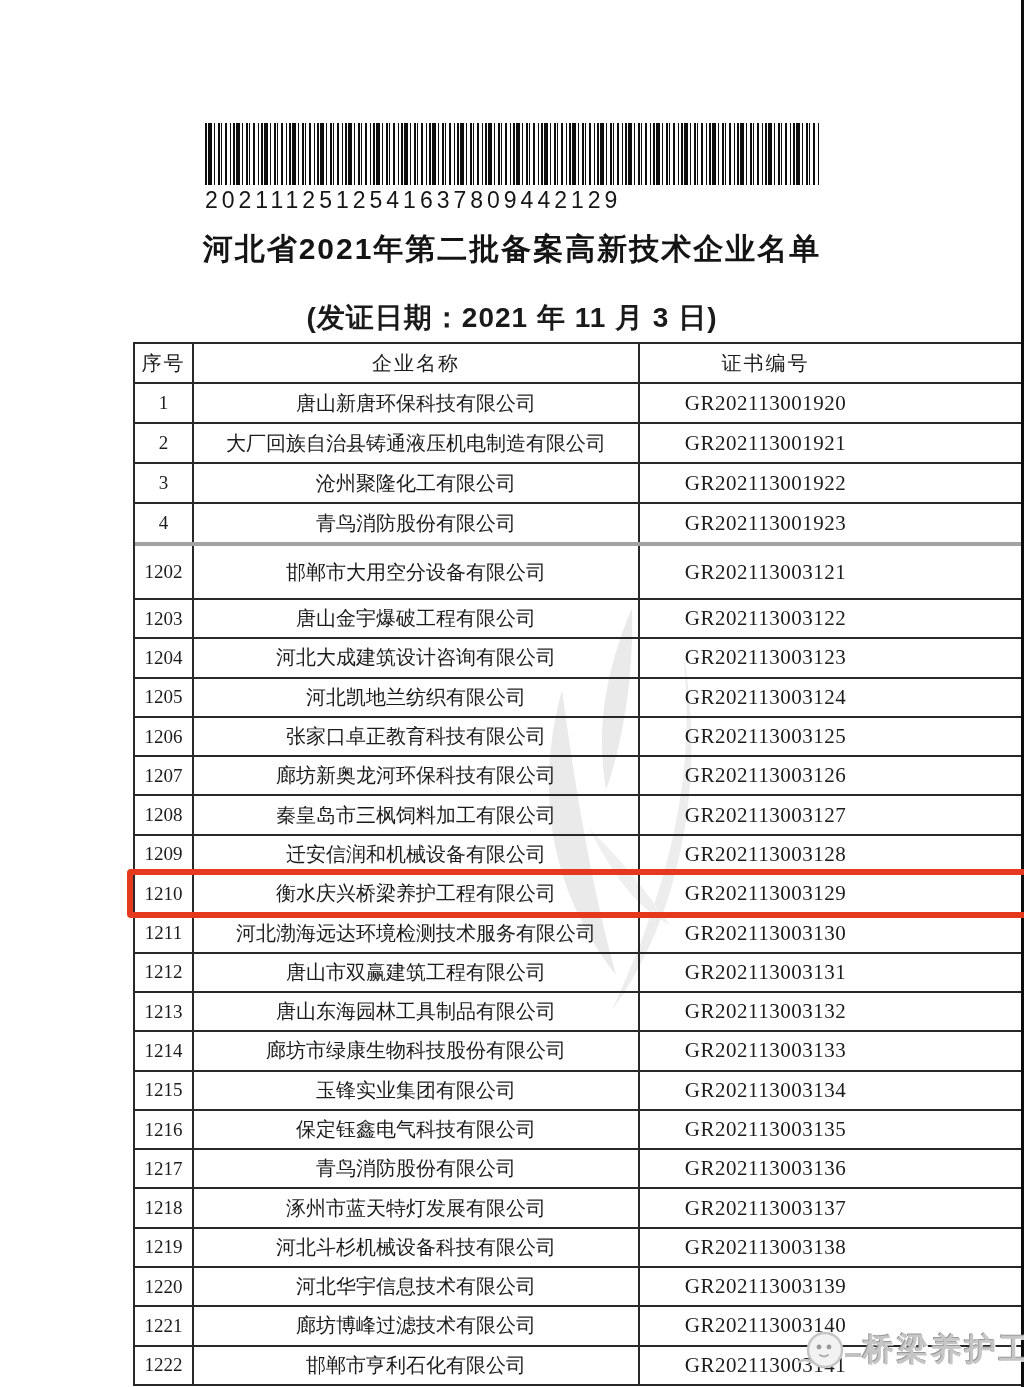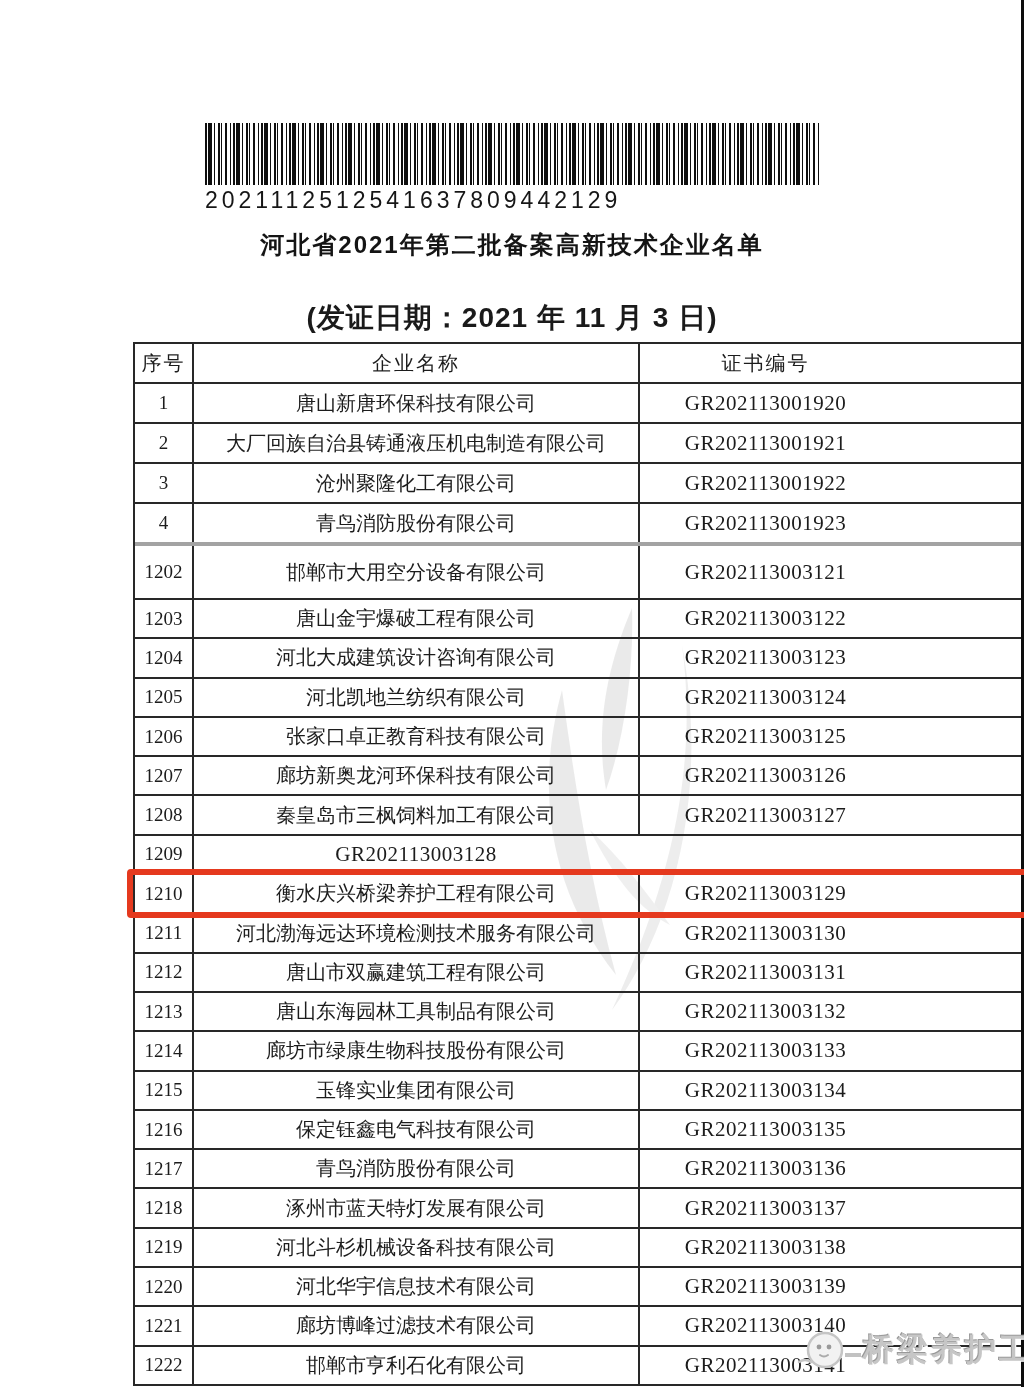--- a/index.html
+++ b/index.html
@@ -21,21 +21,21 @@
       #0e0e0e 25px 26px,#fff 26px 28px);
   }
   .barcode-number{
     margin-top:2px;font-family:"Liberation Sans","DejaVu Sans",sans-serif;
     font-size:23px;letter-spacing:4px;color:#161616;white-space:nowrap;
   }
 
   .doc-title{
     position:absolute;left:0;top:229px;width:100%;text-align:center;
     font-family:"Liberation Sans","DejaVu Sans",sans-serif;
-    font-size:24px;font-weight:bold;letter-spacing:2px;color:#141414;
+    font-size:30px;font-weight:bold;letter-spacing:2px;color:#141414;
   }
   .doc-subtitle{
     position:absolute;left:0;top:299px;width:100%;text-align:center;
     font-family:"Liberation Sans","DejaVu Sans",sans-serif;
     font-size:28px;font-weight:bold;letter-spacing:1px;color:#1a1a1a;
   }
 
   
   .doc-table{
     position:absolute;left:133px;top:342px;width:920px;
@@ -155,20 +155,21 @@
         <div class="cell c1">廊坊新奥龙河环保科技有限公司</div>
         <div class="cell c2">GR202113003126</div>
       </div>
       <div class="t-row s2">
         <div class="cell c0">1208</div>
         <div class="cell c1">秦皇岛市三枫饲料加工有限公司</div>
         <div class="cell c2">GR202113003127</div>
       </div>
       <div class="t-row s2">
         <div class="cell c0">1209</div>
+        <div class="cell c1">迁安信润和机械设备有限公司</div>
         <div class="cell c2">GR202113003128</div>
       </div>
       <div class="t-row s2 highlight">
         <div class="cell c0">1210</div>
         <div class="cell c1">衡水庆兴桥梁养护工程有限公司</div>
         <div class="cell c2">GR202113003129</div>
       </div>
       <div class="t-row s2">
         <div class="cell c0">1211</div>
         <div class="cell c1">河北渤海远达环境检测技术服务有限公司</div>

